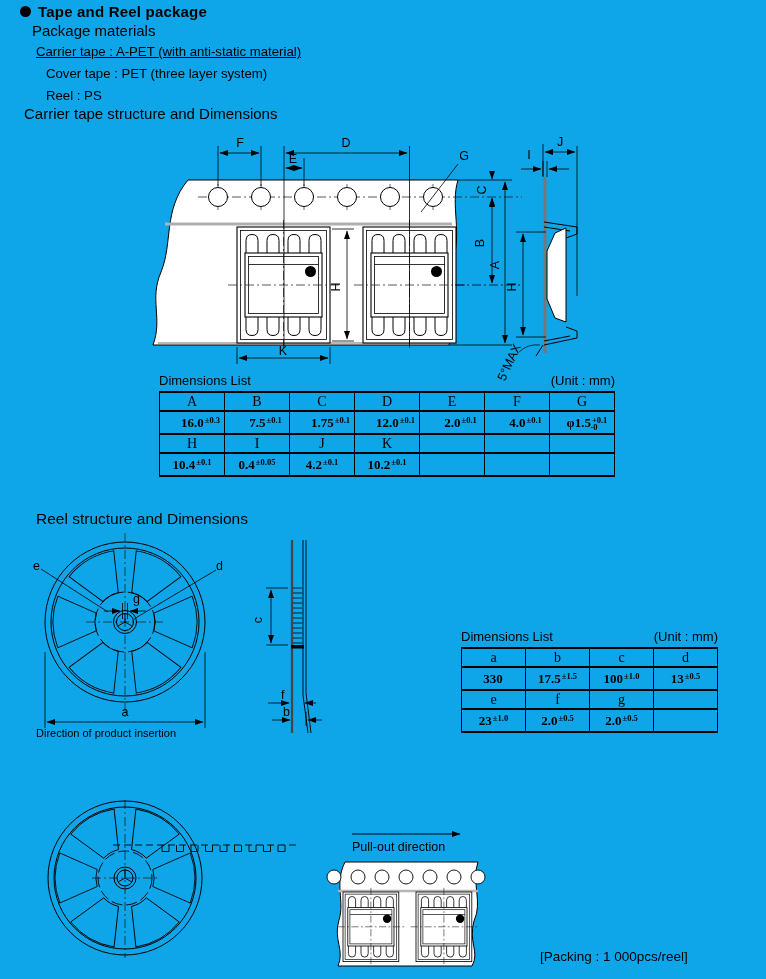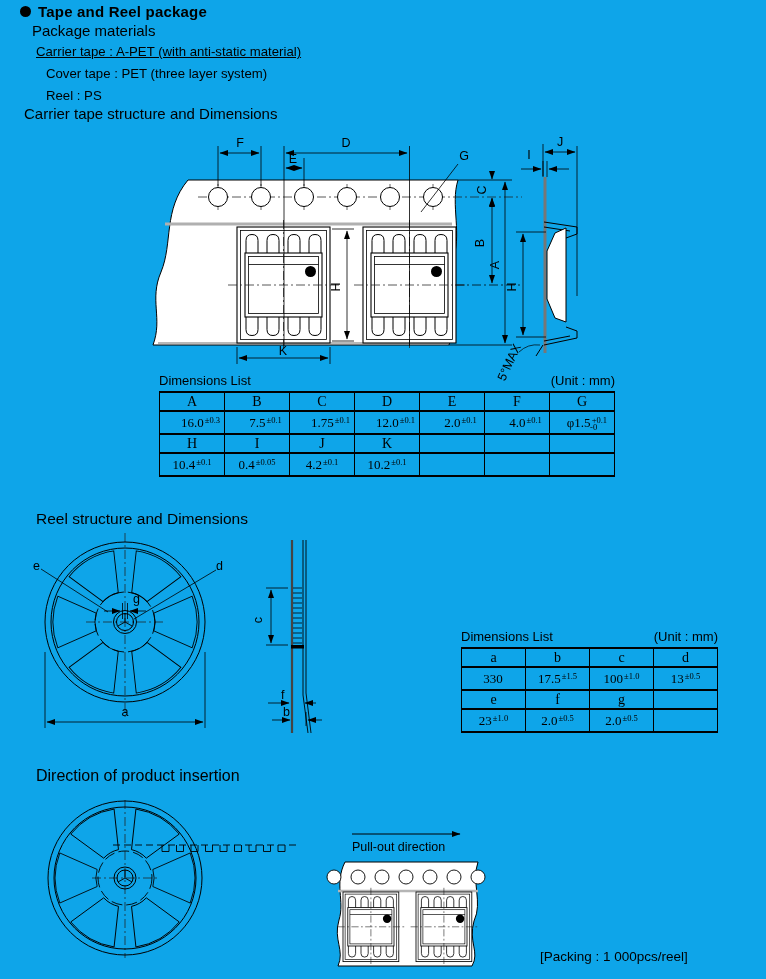--- a/index.html
+++ b/index.html
@@ -12,21 +12,21 @@
   .h1 { font-size:15px; font-weight:bold; letter-spacing:0.2px; }
   .h2 { font-size:15px; }
   .mat-line { font-size:13.2px; }
   .tbl-cap { display:flex; justify-content:space-between; font-size:13px; margin-bottom:3px; }
   table.dim-table { border-collapse:collapse; table-layout:fixed;
                     font-family:"Liberation Serif", serif; }
   table.dim-table th, table.dim-table td { border-left:1px solid #000; border-right:1px solid #000;
       text-align:center; vertical-align:middle; font-weight:normal; padding:0; }
   table.dim-table tr.hdr th { border-top:2px solid #000; border-bottom:2px solid #000;
       height:19px; font-size:14px; }
-  table.dim-table tr.val td { border-bottom:2px solid #000; height:23px; font-size:13px; }
+  table.dim-table tr.val td { border-bottom:2px solid #000; height:23px; font-size:13px;font-weight:bold; }
   .vb { font-size:13px; }
   .sup { font-size:8.5px; position:relative; top:-4px; margin-left:1px; }
   .sub { font-size:8.5px; position:relative; top:3.5px; margin-left:-17px; }
   svg { overflow:visible; display:block; }
   svg text { font-family:"Liberation Sans", sans-serif; font-size:12.5px; fill:#000; }
   .packing { font-size:13.5px; }
 </style>
 </head>
 <body>
 
@@ -271,21 +271,21 @@
       <tr class="val">
         <td><span class="vb">23</span><span class="sup">±1.0</span></td>
         <td><span class="vb">2.0</span><span class="sup">±0.5</span></td>
         <td><span class="vb">2.0</span><span class="sup">±0.5</span></td>
         <td></td>
       </tr>
     </tbody>
       </table>
   </div>
 
-  <div class="abs" style="left:36px; top:767px; font-size:16px;">Direction of product insertion</div>
+  <div class="abs" style="left:36px; top:727px; font-size:11px;">Direction of product insertion</div>
 
   <svg class="abs" style="left:20px; top:798px;" width="480" height="181" viewBox="20 798 480 181">
     <defs>
       <marker id="arrC" markerWidth="9" markerHeight="6" refX="8" refY="3" orient="auto-start-reverse" markerUnits="userSpaceOnUse">
         <path d="M0,0 L8.5,3 L0,6 Z" fill="#000"></path>
       </marker>
       <path id="wedgeC" d="M28.7,-8.8 L67.2,-25.8 A72,72 0 0 1 67.2,25.8 L28.7,8.8 A30,30 0 0 0 28.7,-8.8 Z"></path>
       <g id="pkgC">
         <rect x="0" y="0" width="93" height="116" fill="#fff" stroke="#000" stroke-width="1.4"></rect>
         <rect x="3.5" y="3.5" width="86" height="109" fill="none" stroke="#000" stroke-width="1.1"></rect>

